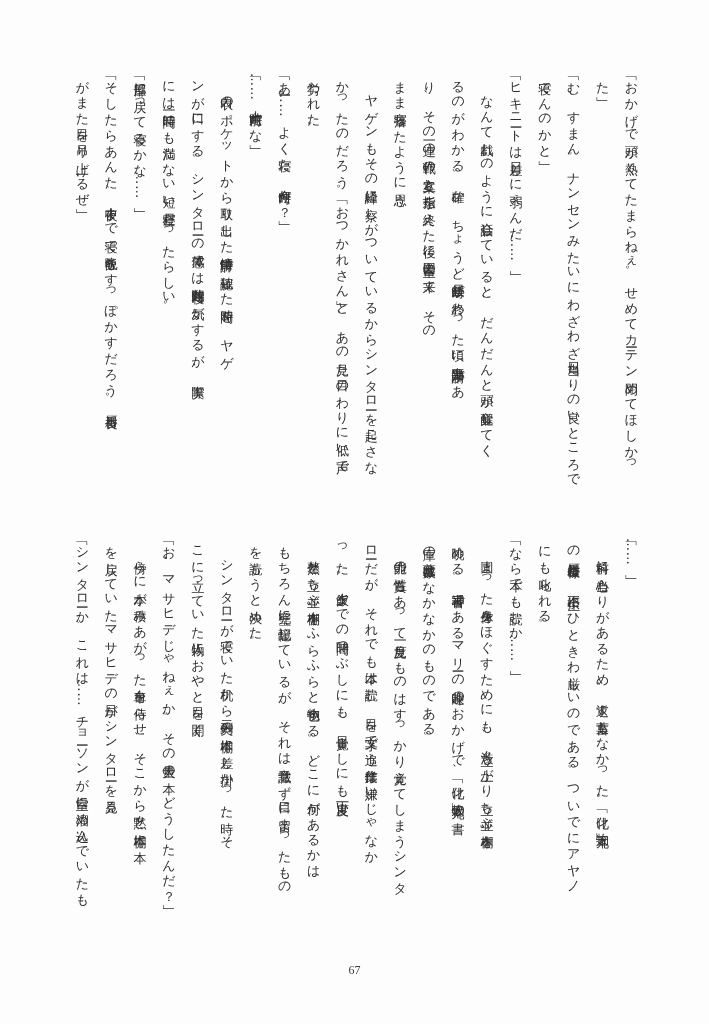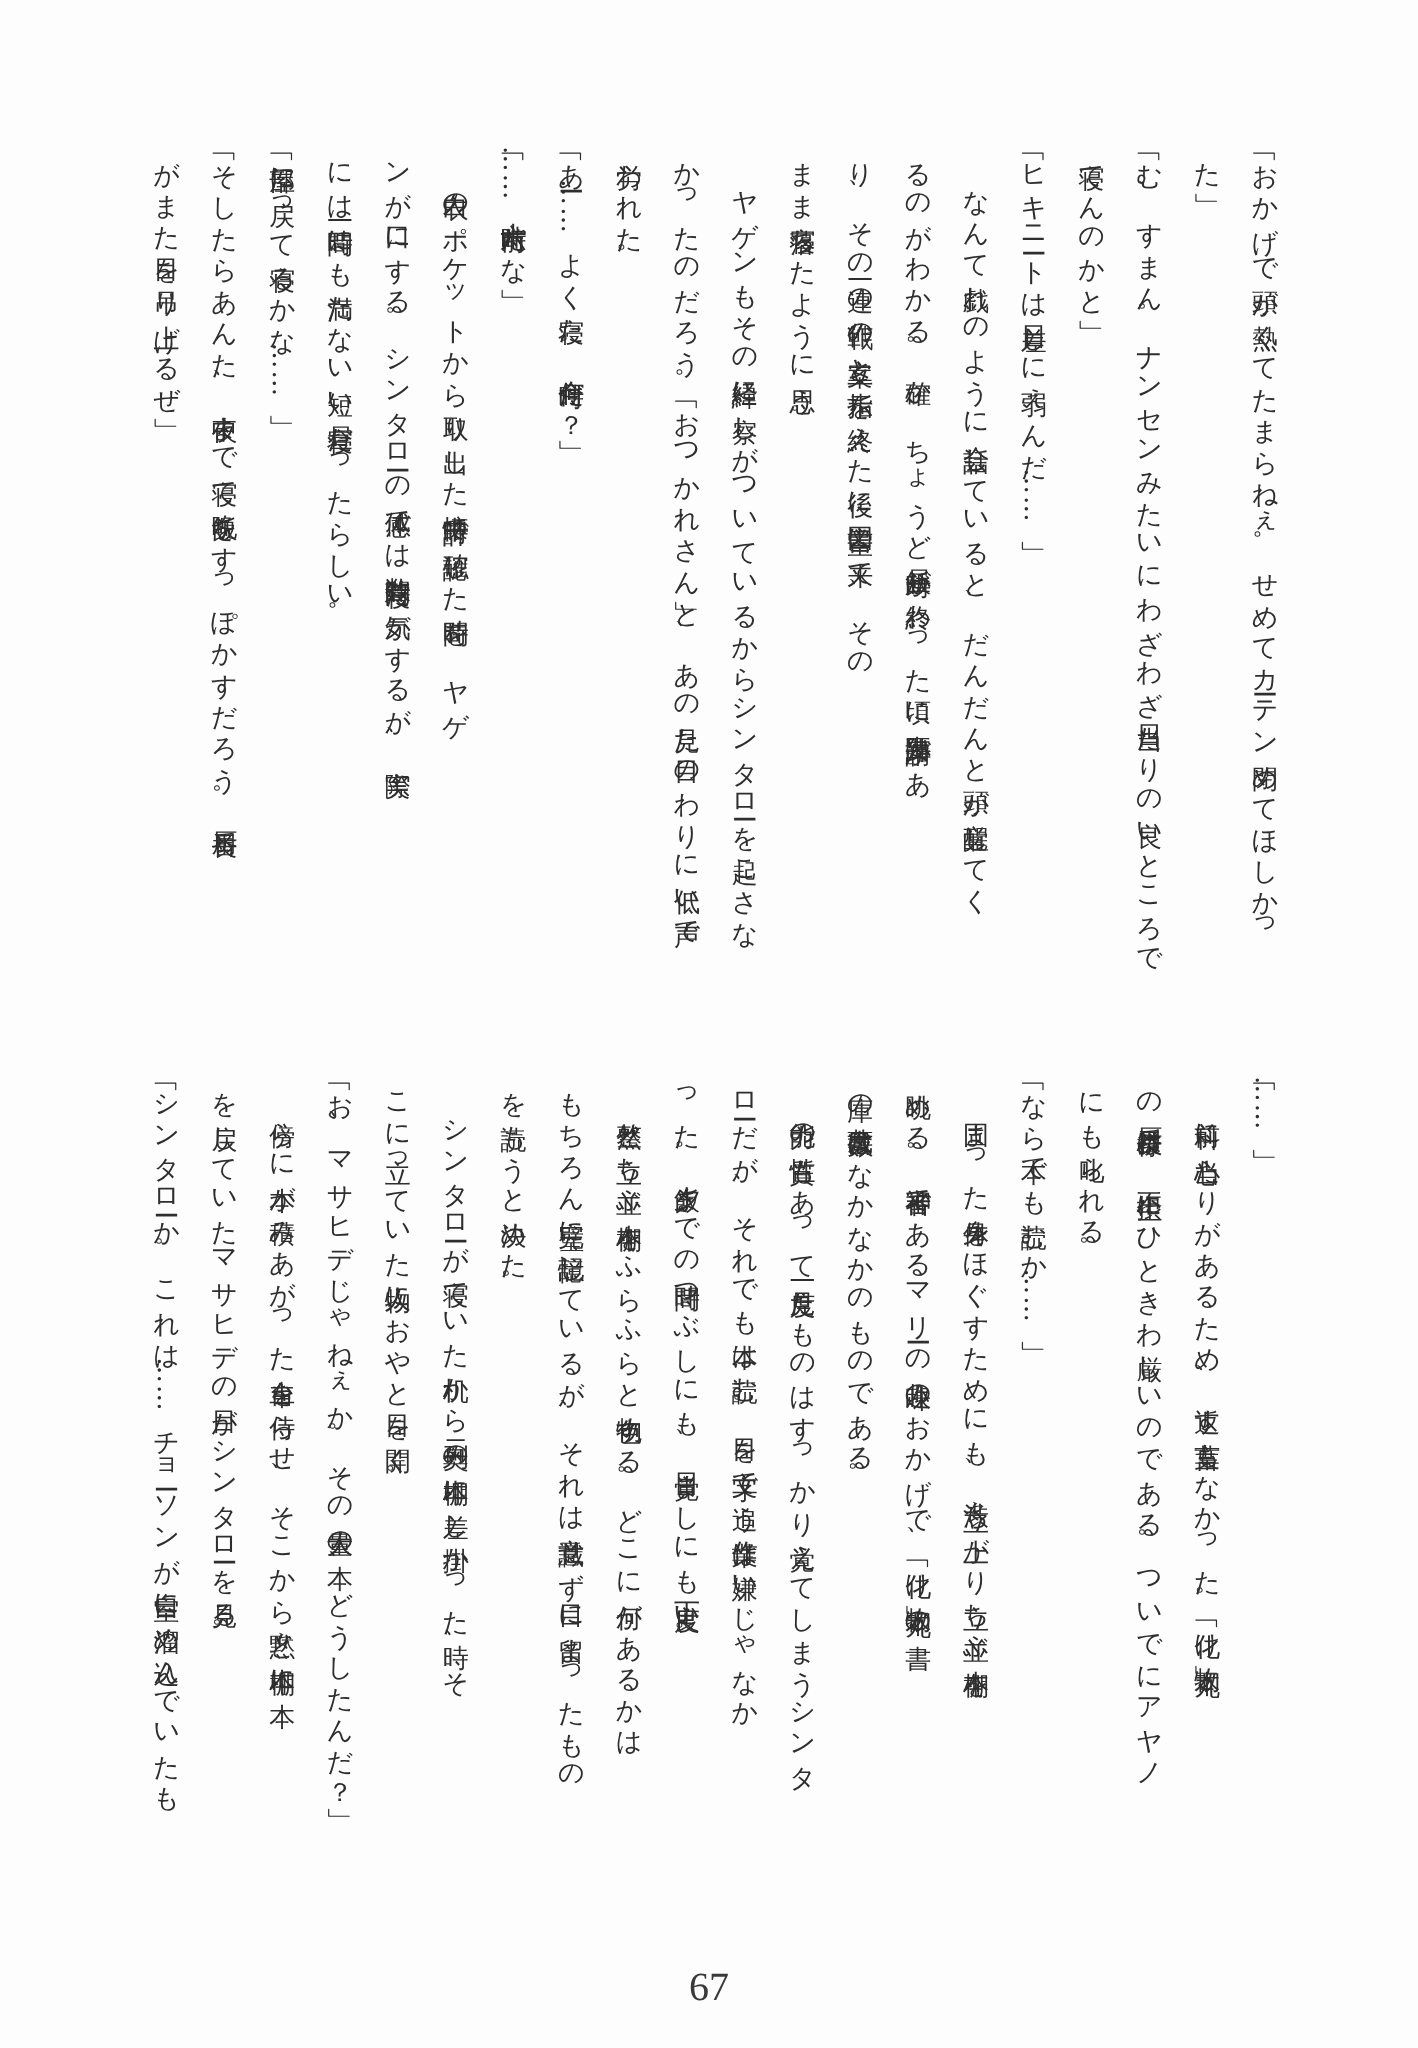--- a/index.html
+++ b/index.html
@@ -35,24 +35,23 @@
       display: block;
       white-space: nowrap;
       min-inline-size: 1px;
     }
     .page-number {
       position: absolute;
       left: 0;
       width: 709px;
       top: 963px;
       text-align: center;
-      font-size: 20px;
+      font-size: 12px;
       color: #3a3a3a;
       font-family: "Liberation Serif", "DejaVu Serif", serif;
-      margin-top: 20px;
     }
   </style>
 </head>
 <body>
 
 <div class="page">
 
   <div class="text-block upper">
     <div class="col">「おかげで頭が熱くてたまらねぇ。せめてカーテン閉めてほしかっ</div>
     <div class="col">た」</div>

